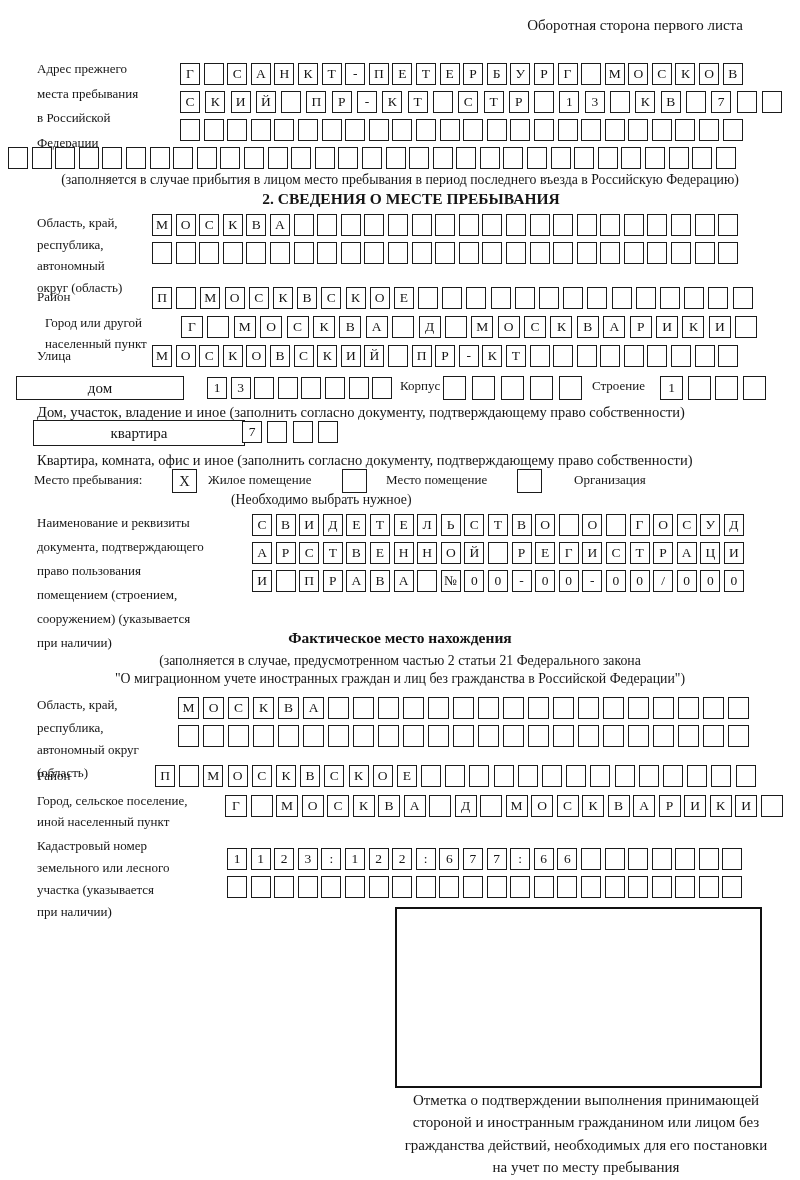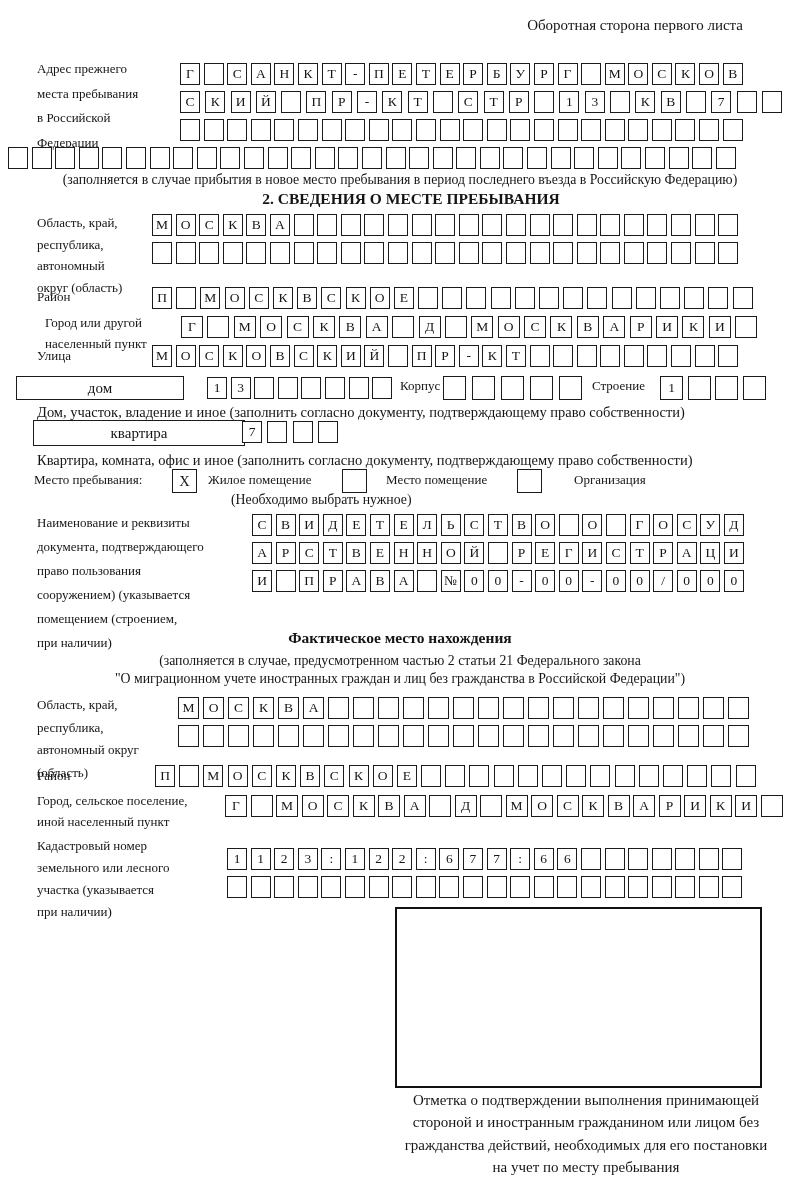--- a/index.html
+++ b/index.html
@@ -201,21 +201,21 @@
       <span class="cell"></span>
       <span class="cell"></span>
       <span class="cell"></span>
       <span class="cell"></span>
       <span class="cell"></span>
       <span class="cell"></span>
       <span class="cell"></span>
       <span class="cell"></span>
       <span class="cell"></span>
     </div>
-  <div id="pa-note" class="center note">(заполняется в случае прибытия в новое место пребывания в период последнего въезда в Российскую Федерацию)</div>
+  <div id="pa-note" class="center note">(заполняется в случае прибытия в лицом место пребывания в период последнего въезда в Российскую Федерацию)</div>
 
   <div id="s2-title" class="center bold title">2. СВЕДЕНИЯ О МЕСТЕ ПРЕБЫВАНИЯ</div>
 
   <div id="s2-region-label" class="lbl">
       <div class="ln">Область, край,</div>
       <div class="ln">республика,</div>
       <div class="ln">автономный</div>
       <div class="ln">округ (область)</div>
     </div>
   <div id="s2-region-r1" class="cellrow">
@@ -403,22 +403,22 @@
   <div id="stay-box2" class="chkbox"></div>
   <div id="stay-opt2" class="lbl">Место помещение</div>
   <div id="stay-box3" class="chkbox"></div>
   <div id="stay-opt3" class="lbl">Организация</div>
   <div id="stay-note" class="lbl note">(Необходимо выбрать нужное)</div>
 
   <div id="doc-label" class="lbl">
       <div class="ln">Наименование и реквизиты</div>
       <div class="ln">документа, подтверждающего</div>
       <div class="ln">право пользования</div>
+      <div class="ln">помещением (строением,</div>
       <div class="ln">сооружением) (указывается</div>
-      <div class="ln">помещением (строением,</div>
       <div class="ln">при наличии)</div>
     </div>
   <div id="doc-r1" class="cellrow">
       <span class="cell">С</span>
       <span class="cell">В</span>
       <span class="cell">И</span>
       <span class="cell">Д</span>
       <span class="cell">Е</span>
       <span class="cell">Т</span>
       <span class="cell">Е</span>

